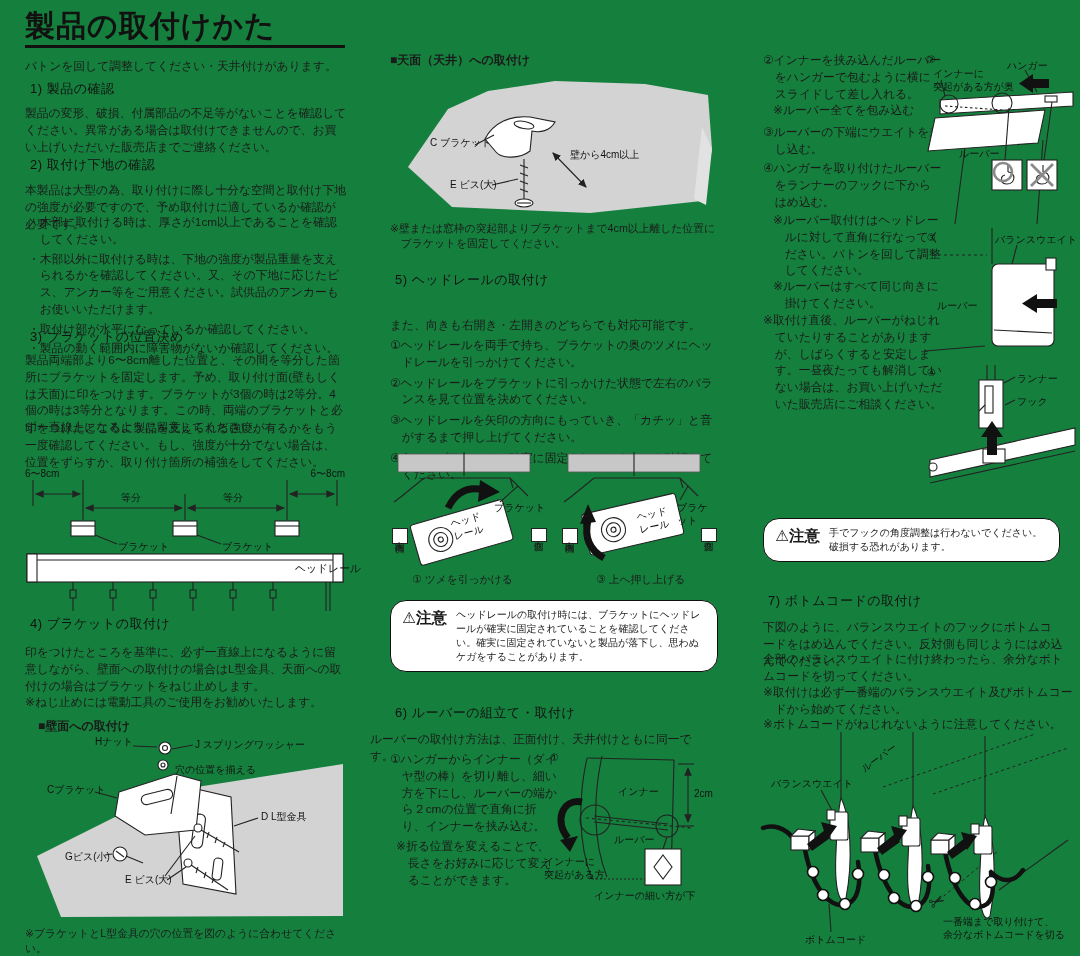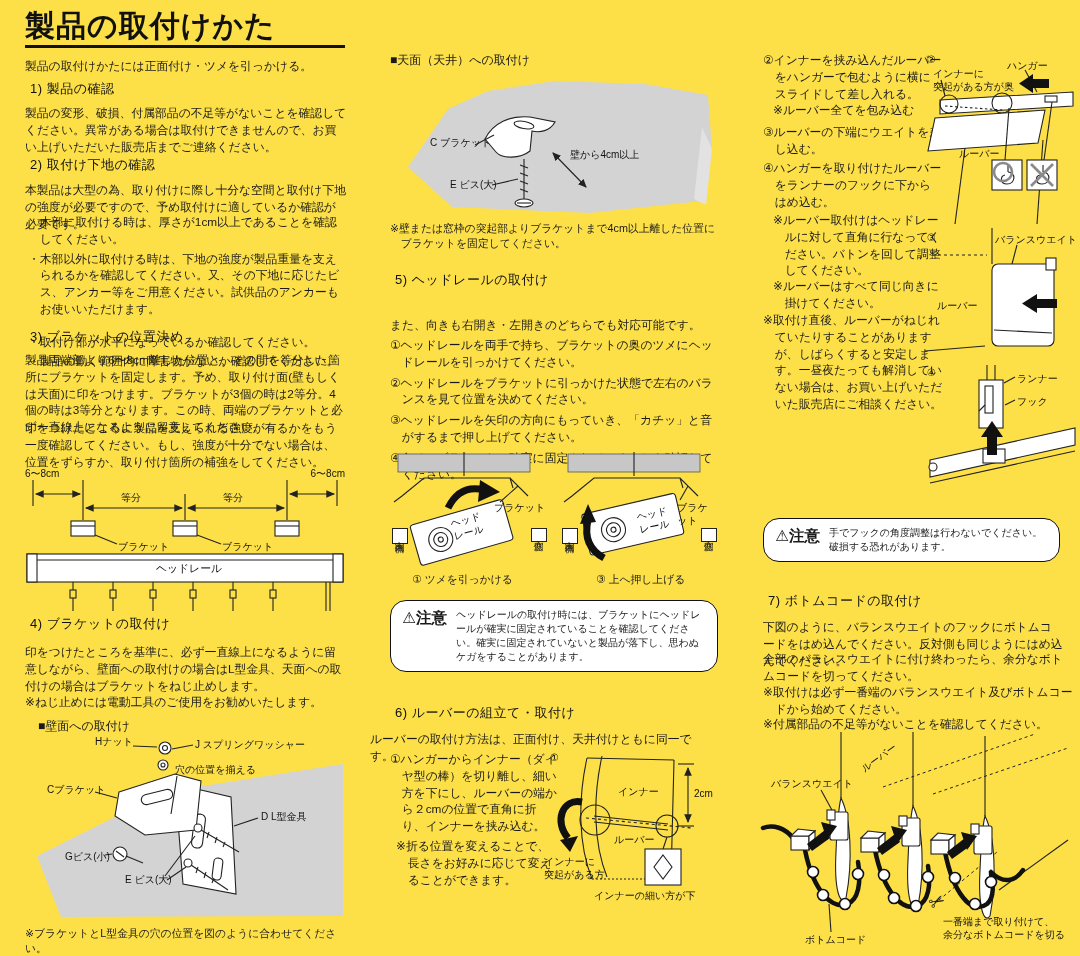--- a/index.html
+++ b/index.html
@@ -1,23 +1,23 @@
 <!DOCTYPE html>
 <html><head>
 <meta charset="utf-8">
 <style>
   html,body{margin:0;padding:0;background:#fff}
-  .page{position:relative;width:1080px;height:956px;background:#fde047;overflow:hidden;
+  .page{position:relative;width:1080px;height:956px;background:#15803d;overflow:hidden;
         font-family:"Liberation Sans","DejaVu Sans",sans-serif;color:#1a1a1a}
   .abs{position:absolute}
   .title{font-size:30px;font-weight:600;letter-spacing:1px;color:#111}
   .rule{background:#111;height:3px}
   .h2{font-size:13px;color:#111;letter-spacing:.5px}
   .t{font-size:11.8px;line-height:1.42}
-  .sub{font-size:12px;font-weight:normal}
+  .sub{font-size:12px;font-weight:bold}
   .cap{font-size:10.8px;line-height:1.35}
   .hang{padding-left:1em;text-indent:-1em}
   .ind{margin-left:10px}
   .lbl{font-size:10px;line-height:1.25;white-space:pre-line;color:#111}
   .lbl11{font-size:10.8px;white-space:pre-line;color:#111}
   .vbox{writing-mode:vertical-rl;border:1px solid #222;padding:4px 2px;font-size:9.5px;
         background:#fff;letter-spacing:2px;line-height:1}
   .caution{border:1.6px solid #111;border-radius:16px;display:flex;gap:9px;
            padding:7px 11px;background:#fff;box-sizing:border-box;align-items:flex-start}
   .cl{font-size:15.5px;font-weight:bold;white-space:nowrap}
@@ -35,30 +35,30 @@
   .cord{stroke:#111;fill:none;stroke-width:4.5;stroke-linecap:round}
 </style>
 </head>
 <body>
 
 <div class="page">
 
   <div class="abs title" style="left:25px;top:6px">製品の取付けかた</div>
   <div class="abs rule" style="left:25px;top:45px;width:320px"></div>
 
-  <div class="abs t" style="left:25px;top:58px;width:322px">製品の取付けかたには正面付け・ツメを引っかける。</div>
+  <div class="abs t" style="left:25px;top:58px;width:322px">バトンを回して調整してください・天井付けがあります。</div>
 
   <div class="abs h2" style="left:30px;top:80px">1) 製品の確認</div>
   <div class="abs t" style="left:25px;top:105px;width:322px">製品の変形、破損、付属部品の不足等がないことを確認してください。異常がある場合は取付けできませんので、お買い上げいただいた販売店までご連絡ください。</div>
 
   <div class="abs h2" style="left:30px;top:156px">2) 取付け下地の確認</div>
   <div class="abs t" style="left:25px;top:182px;width:322px">本製品は大型の為、取り付けに際し十分な空間と取付け下地の強度が必要ですので、予め取付けに適しているか確認が必要です。</div>
   <div class="abs" style="left:28px;top:214px;width:320px">
     <div class="t hang" style="margin-bottom:3px">・木部に取付ける時は、厚さが1cm以上であることを確認してください。</div>
-    <div class="t hang" style="margin-bottom:16px">・木部以外に取付ける時は、下地の強度が製品重量を支えられるかを確認してください。又、その下地に応じたビス、アンカー等をご用意ください。試供品のアンカーもお使いいただけます。</div>
+    <div class="t hang" style="margin-bottom:3px">・木部以外に取付ける時は、下地の強度が製品重量を支えられるかを確認してください。又、その下地に応じたビス、アンカー等をご用意ください。試供品のアンカーもお使いいただけます。</div>
     <div class="t hang" style="margin-bottom:3px">・取付け部が水平になっているか確認してください。</div>
     <div class="t hang">・製品の動く範囲内に障害物がないか確認してください。</div>
   </div>
 
   <div class="abs h2" style="left:30px;top:328px">3) ブラケットの位置決め</div>
   <div class="abs t" style="left:25px;top:352px;width:322px">製品両端部より6〜8cm離した位置と、その間を等分した箇所にブラケットを固定します。予め、取り付け面(壁もしくは天面)に印をつけます。ブラケットが3個の時は2等分。4個の時は3等分となります。この時、両端のブラケットと必ず一直線上になるように留意してください。</div>
   <div class="abs t" style="left:25px;top:420px;width:322px">印をつけたところに製品を支えられる強度が有るかをもう一度確認してください。もし、強度が十分でない場合は、位置をずらすか、取り付け箇所の補強をしてください。</div>
 
   <div class="abs" style="left:25px;top:464px;width:320px;height:148px">
     <svg width="320" height="148">
@@ -112,21 +112,21 @@
             <line x1="305" y1="118" x2="305" y2="147"></line>
         </g>
       </g>
     </svg>
     <div class="abs lbl" style="left:0px;top:4px">6〜8cm</div>
     <div class="abs lbl" style="right:0px;top:4px">6〜8cm</div>
     <div class="abs lbl" style="left:96px;top:28px">等分</div>
     <div class="abs lbl" style="left:198px;top:28px">等分</div>
     <div class="abs lbl" style="left:93px;top:77px">ブラケット</div>
     <div class="abs lbl" style="left:197px;top:77px">ブラケット</div>
-    <div class="abs lbl11" style="left:4px;top:98px;width:320px;text-align:center">ヘッドレール</div>
+    <div class="abs lbl11" style="left:16px;top:98px;width:320px;text-align:right">ヘッドレール</div>
   </div>
 
   <div class="abs h2" style="left:30px;top:615px">4) ブラケットの取付け</div>
   <div class="abs t" style="left:25px;top:644px;width:322px">印をつけたところを基準に、必ず一直線上になるように留意しながら、壁面への取付けの場合はL型金具、天面への取付けの場合はブラケットをねじ止めします。</div>
   <div class="abs t hang" style="left:25px;top:694px;width:322px">※ねじ止めには電動工具のご使用をお勧めいたします。</div>
   <div class="abs sub" style="left:38px;top:718px">■壁面への取付け</div>
 
   <div class="abs" style="left:25px;top:734px;width:320px;height:186px">
     <svg width="320" height="186">
       <polygon class="gray" points="12,122 140,58 318,30 318,182 36,183"></polygon>
@@ -398,21 +398,21 @@
 
   <div class="abs caution" style="left:763px;top:518px;width:297px">
     <span class="cl"><span>⚠</span><span>注意</span></span>
     <span class="ct">手でフックの角度調整は行わないでください。破損する恐れがあります。</span>
   </div>
 
   <div class="abs h2" style="left:768px;top:592px">7) ボトムコードの取付け</div>
   <div class="abs t" style="left:763px;top:619px;width:300px">下図のように、バランスウエイトのフックにボトムコードをはめ込んでください。反対側も同じようにはめ込んでください。</div>
   <div class="abs t" style="left:763px;top:651px;width:300px">全部のバランスウエイトに付け終わったら、余分なボトムコードを切ってください。</div>
   <div class="abs t hang" style="left:763px;top:684px;width:300px">※取付けは必ず一番端のバランスウエイト及びボトムコードから始めてください。</div>
-  <div class="abs t hang" style="left:763px;top:716px;width:300px">※付属部品の不足等がないことを確認してください。</div>
+  <div class="abs t hang" style="left:763px;top:716px;width:300px">※ボトムコードがねじれないように注意してください。</div>
 
   <div class="abs" style="left:763px;top:732px;width:310px;height:222px">
     <svg width="310" height="222">
       <g class="dash">
         <line x1="120" y1="55" x2="272" y2="2"></line>
         <line x1="170" y1="62" x2="305" y2="16"></line>
         <line x1="176" y1="168" x2="234" y2="120"></line>
       </g>
       <g class="s">
         <line x1="78" y1="0" x2="78" y2="66"></line>

